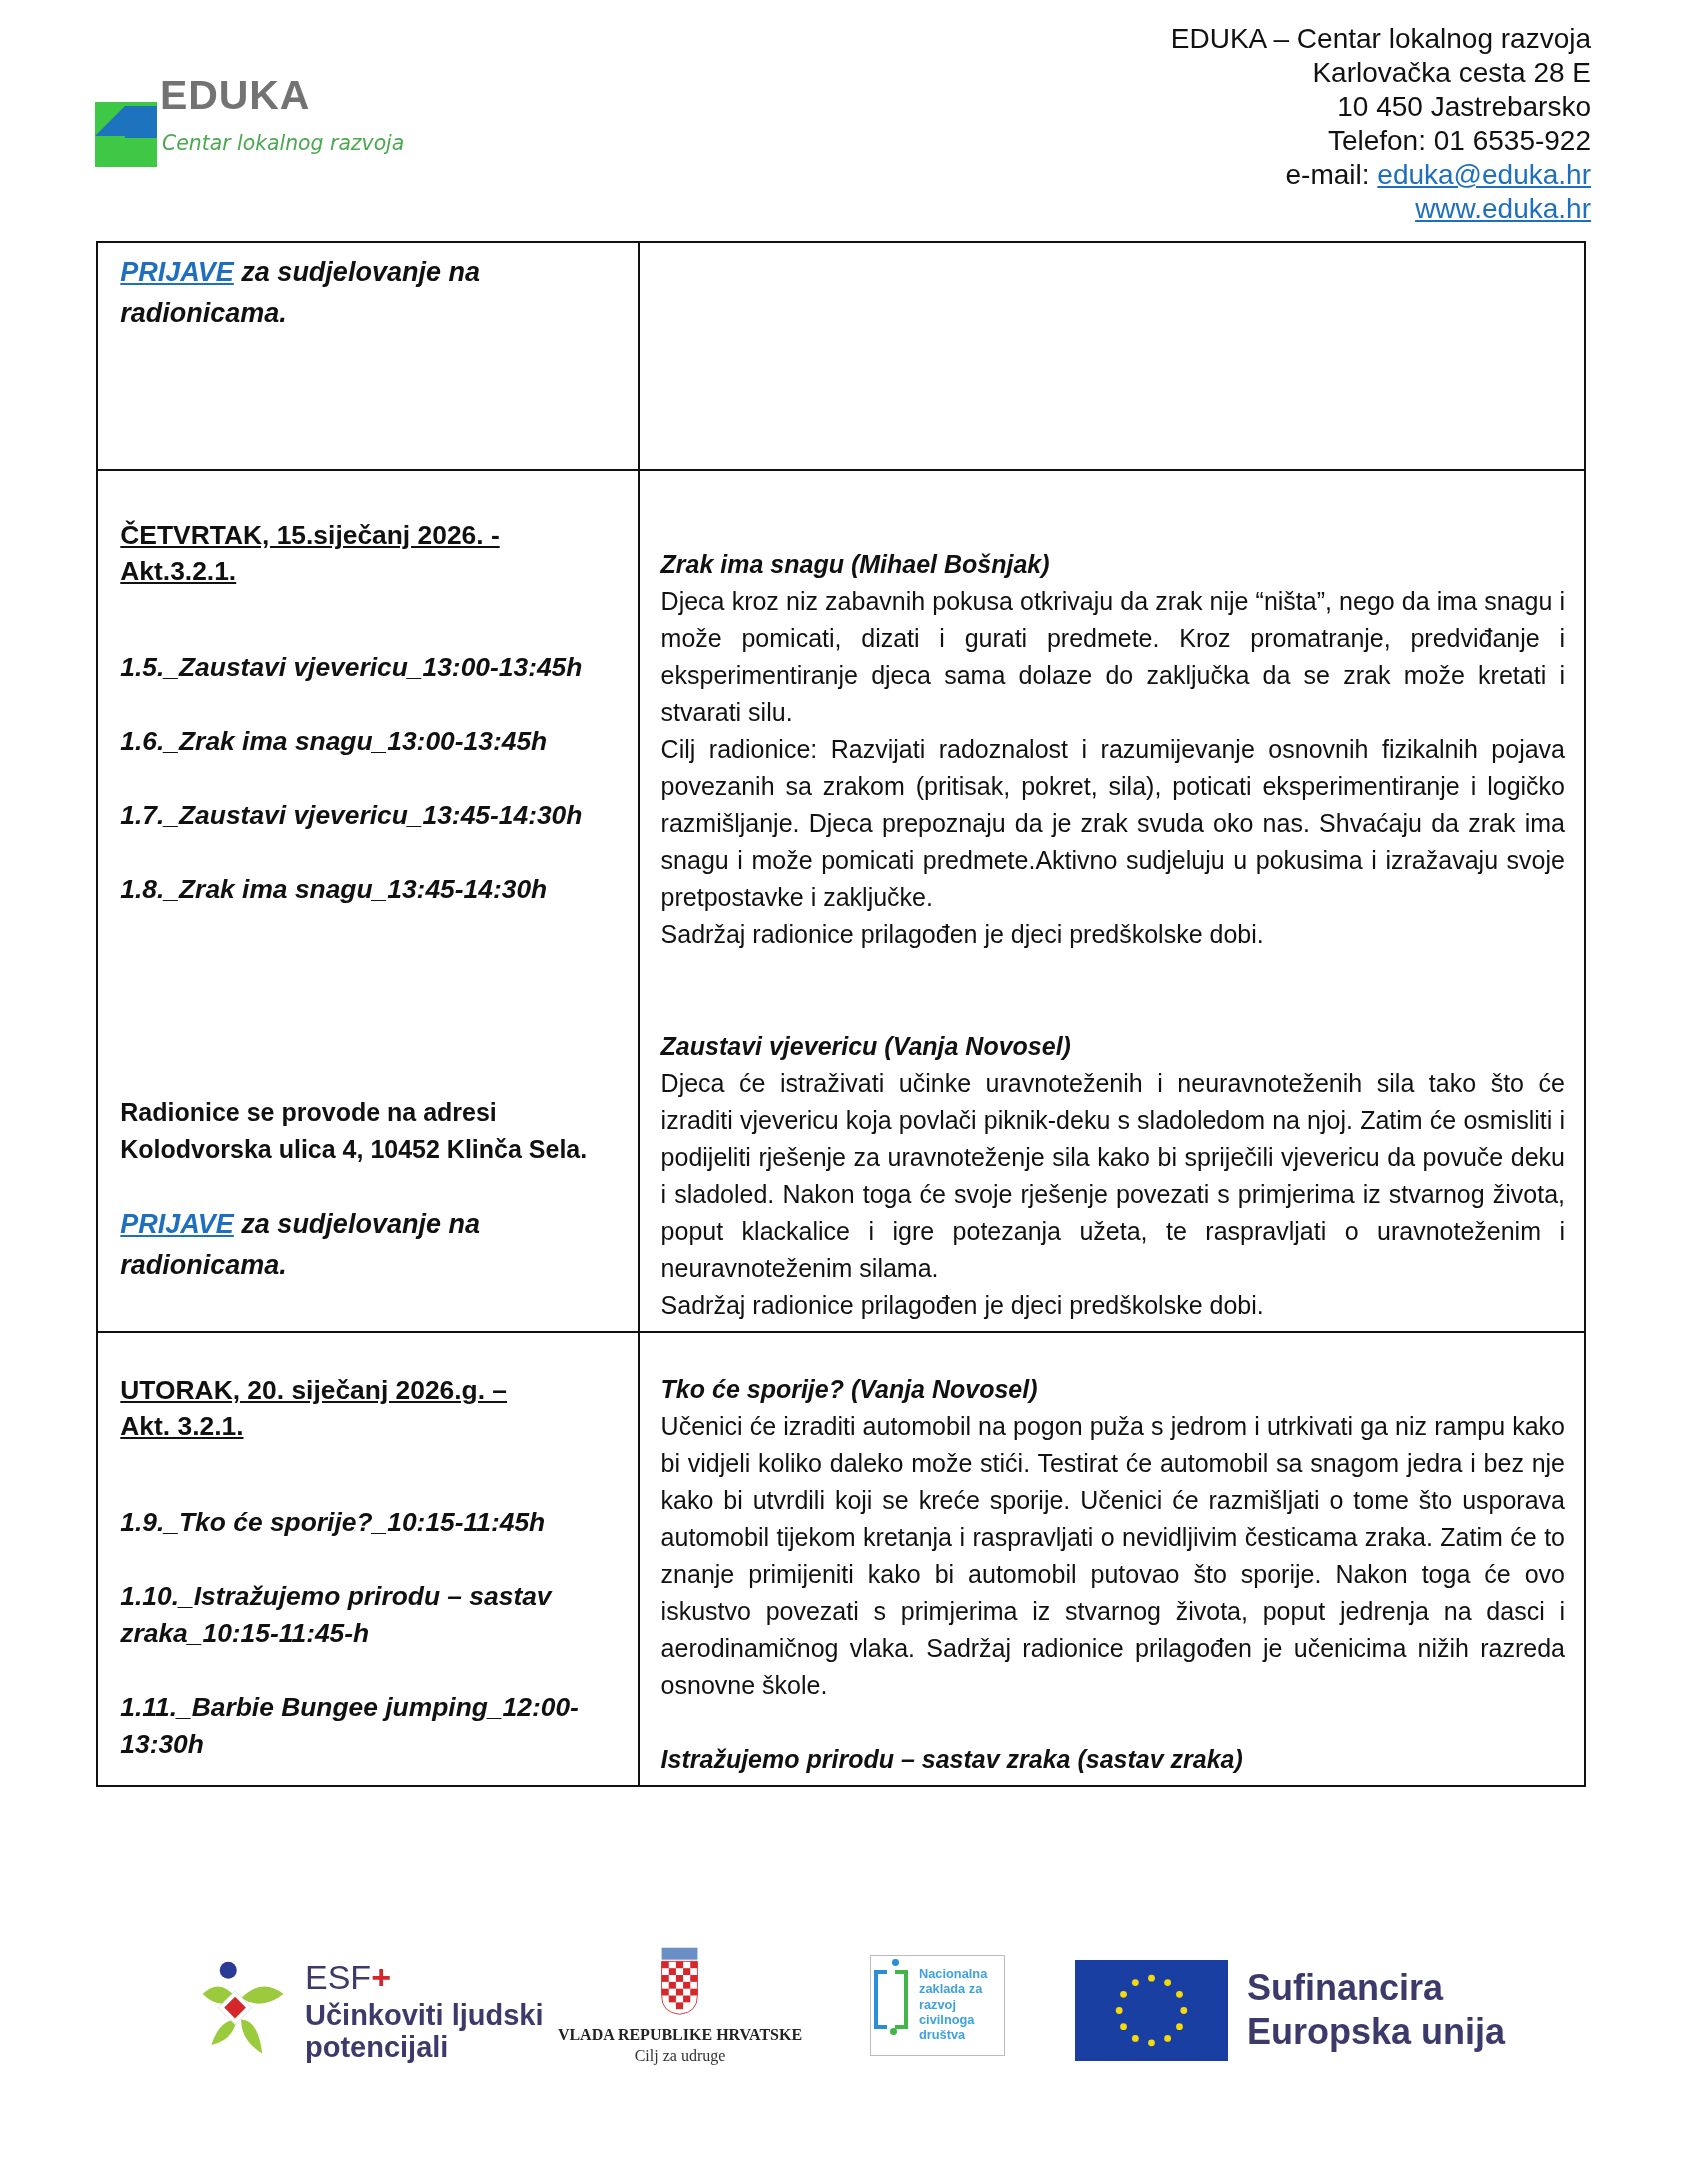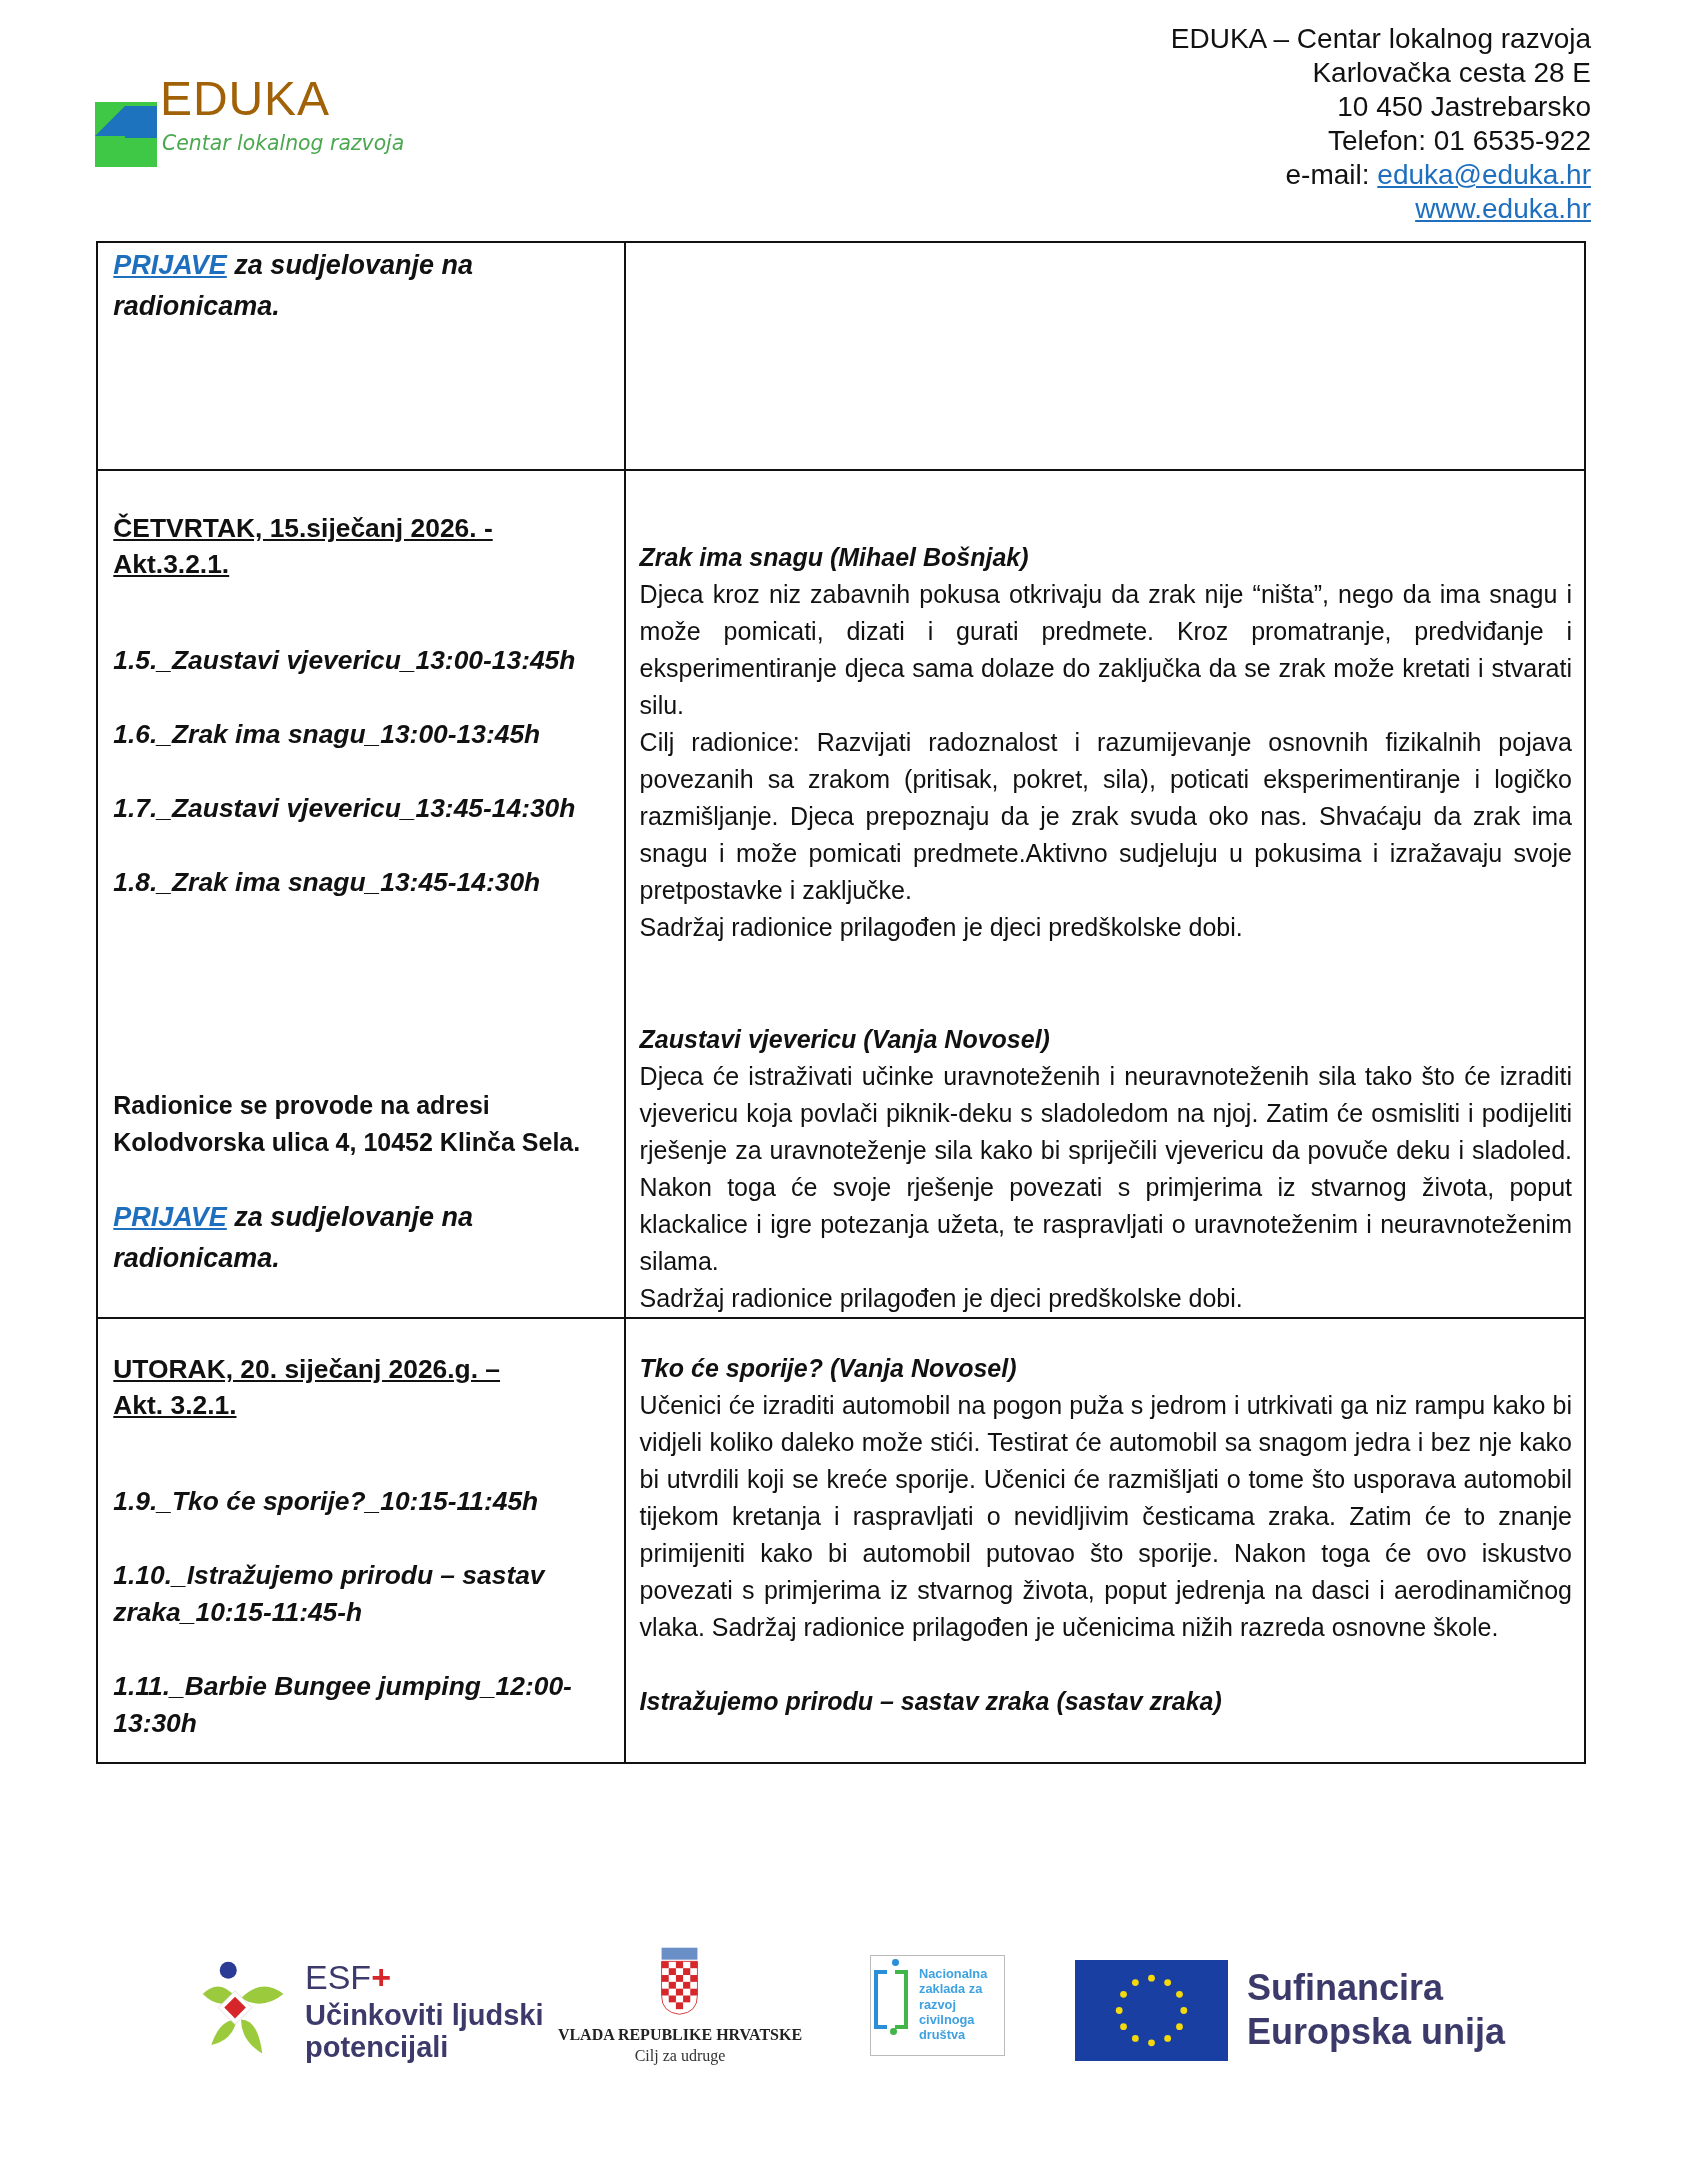--- a/index.html
+++ b/index.html
@@ -6,31 +6,31 @@
   body { width: 1685px; height: 2181px; position: relative; overflow: hidden;
          font-family: "Liberation Sans", sans-serif; color: #111; }
 
   
   .logo { position: absolute; left: 92px; top: 75px; width: 281px; height: 85px; }
   .logo .sq-green { position: absolute; left: 3.4px; top: 27px; width: 62px; height: 65px; background: #3ec845; }
   .logo .sq-blue2 { position: absolute; left: 33px; top: 31px; width: 32px; height: 32px; background: #1e73be; }
   .logo .tri { position: absolute; left: 3.4px; top: 31px; width: 0; height: 0;
                border-left: 30px solid transparent; border-bottom: 30px solid #1e73be; }
   .logo .word { position: absolute; left: 68px; top: 0px; font-family: "Liberation Sans", sans-serif;
-                font-weight: normal; font-size: 48px; color: #a16207; letter-spacing: 0.9px; line-height: 1; }
+                font-weight: bold; font-size: 41px; color: #737373; letter-spacing: 0.9px; line-height: 1; }
   .logo .tag { position: absolute; left: 70px; top: 56px; font-family: "DejaVu Sans", sans-serif;
                font-style: italic; font-size: 20.4px; color: #4aa84f; white-space: nowrap; }
 
   .contact { position: absolute; right: 94px; top: 22px; text-align: right;
              font-family: "Liberation Sans", sans-serif; font-size: 28px; line-height: 34px; color: #111; }
   .contact a { color: #1f6fbf; text-decoration: underline; }
 
   
   .tbl { position: absolute; left: 96px; top: 241px; width: 1490px; border-collapse: collapse; }
-  .tbl td { border: 2.6px solid #111; vertical-align: top; padding: 0; }
+  .tbl td { border: 2.6px solid #111; vertical-align: top; padding: 7px; }
   .col-l { width: 526px; }
   .cell-inner { padding: 3.4px 13.6px 0 15.3px; }
   .bi { font-weight: bold; font-style: italic; }
   .b { font-weight: bold; }
   .lft { font-size: 27px; line-height: 41px; }
   .link { color: #1f6fbf; text-decoration: underline; font-weight: bold; font-style: italic; }
   .uline { text-decoration: underline; font-weight: bold; }
   .sched { font-size: 26.4px; font-style: italic; font-weight: bold; line-height: 37px; }
   .rt { font-family: "Liberation Sans", sans-serif; font-size: 25px; line-height: 37px;
         text-align: justify; padding: 0 12px 0 13.6px; }

